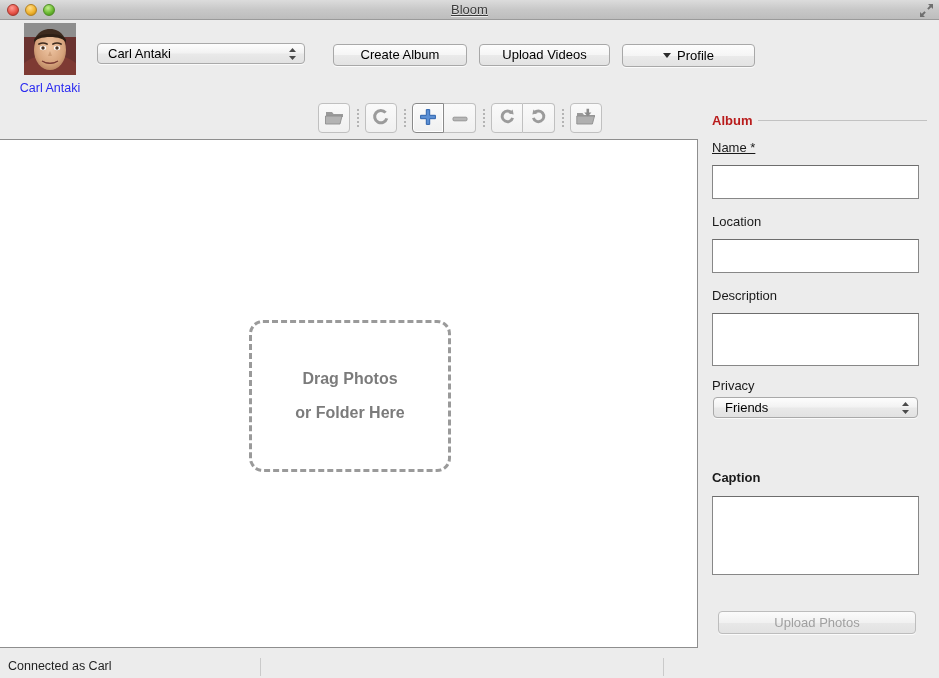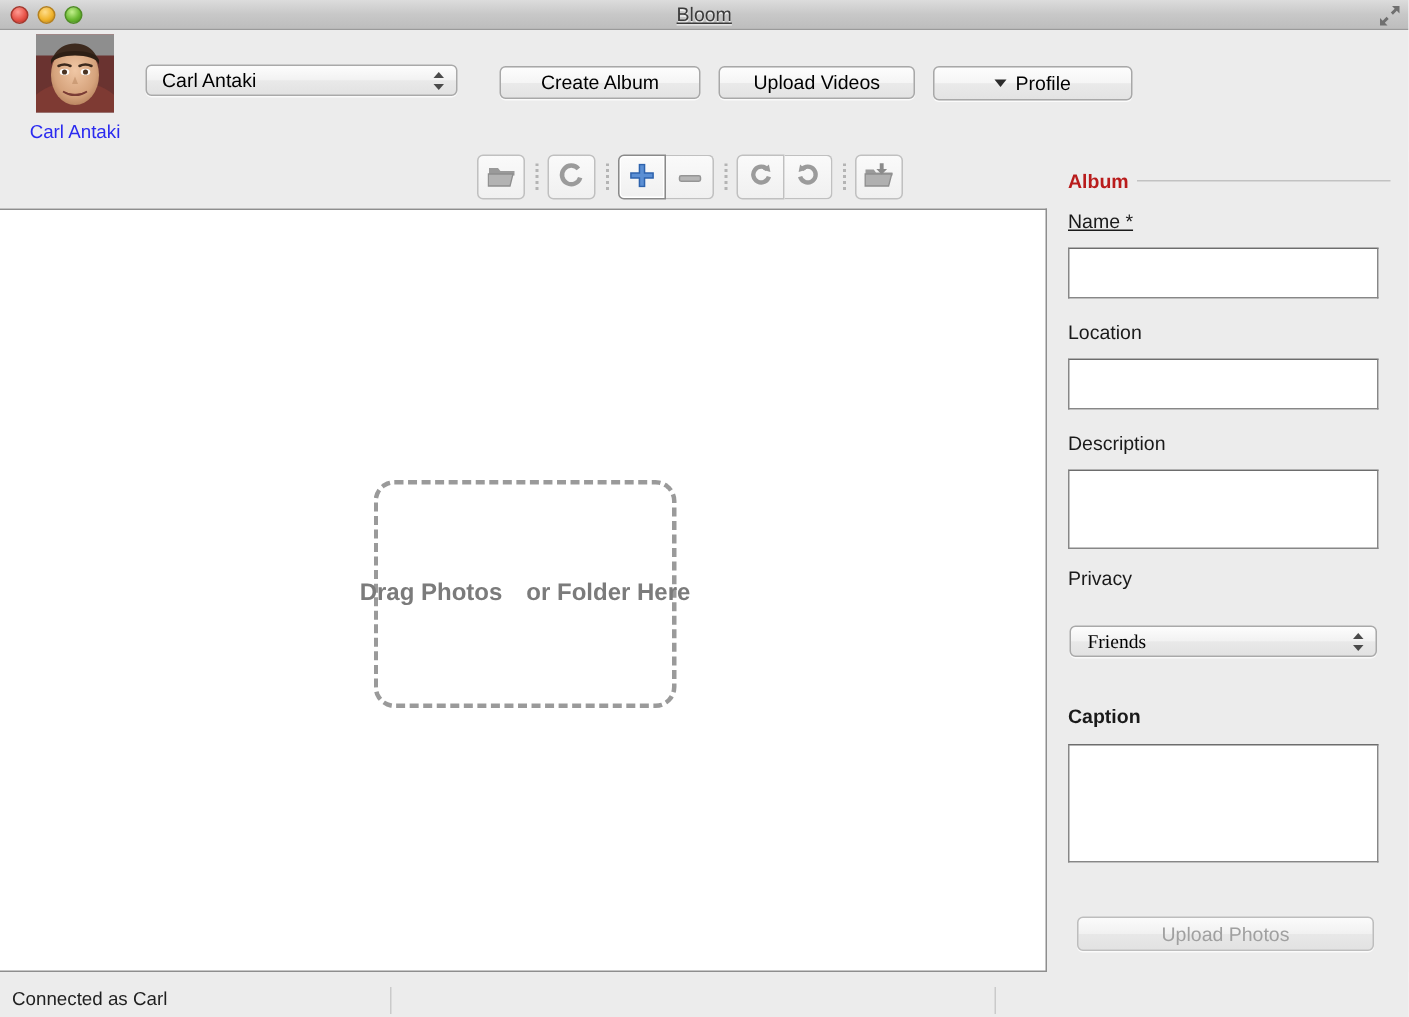--- a/index.html
+++ b/index.html
@@ -230,21 +230,21 @@
     box-sizing: border-box;
   }
   .dropzone {
     position: absolute;
     left: 249px; top: 180px;
     width: 196px;
     height: 146px;
     border: 3px dashed #9a9a9a;
     border-radius: 14px;
     display: flex;
-    flex-direction: row;
+    flex-direction: column;
     align-items: center;
     justify-content: center;
     gap: 16px;
   }
   .dropzone .line {
     font-size: 16px;
     font-weight: bold;
     color: #7b7b7b;
     font-family: "Liberation Sans", sans-serif;
     white-space: nowrap;
@@ -533,21 +533,21 @@
     <div class="flabel" style="top:32px;text-decoration:underline;">Name *</div>
     <input class="field" style="top: 57px; height: 34px; padding: 0px 5px; font-family: &quot;Liberation Sans&quot;, sans-serif; font-size: 13px;" type="text" value="">
 
     <div class="flabel" style="top:106px;">Location</div>
     <input class="field" style="top: 131px; height: 34px; padding: 0px 5px; font-family: &quot;Liberation Sans&quot;, sans-serif; font-size: 13px;" type="text" value="">
 
     <div class="flabel" style="top:180px;">Description</div>
     <textarea class="field" style="top: 205px; height: 53px; padding: 4px 5px; resize: none; font-family: &quot;Liberation Sans&quot;, sans-serif; font-size: 13px;"></textarea>
 
     <div class="flabel" style="top:270px;">Privacy</div>
-    <div class="sel" style="top:309px;font-family:Liberation Serif, serif;">
+    <div class="sel" style="top:289px;">
       <span class="lbl">Friends</span>
       <span class="stepper">
         <svg width="9" height="14" viewBox="0 0 9 14">
           <path d="M4.5 1 L8 5 L1 5 Z" fill="#4a4a4a"></path>
           <path d="M4.5 13 L1 9 L8 9 Z" fill="#4a4a4a"></path>
         </svg>
       </span>
     </div>
 
 

